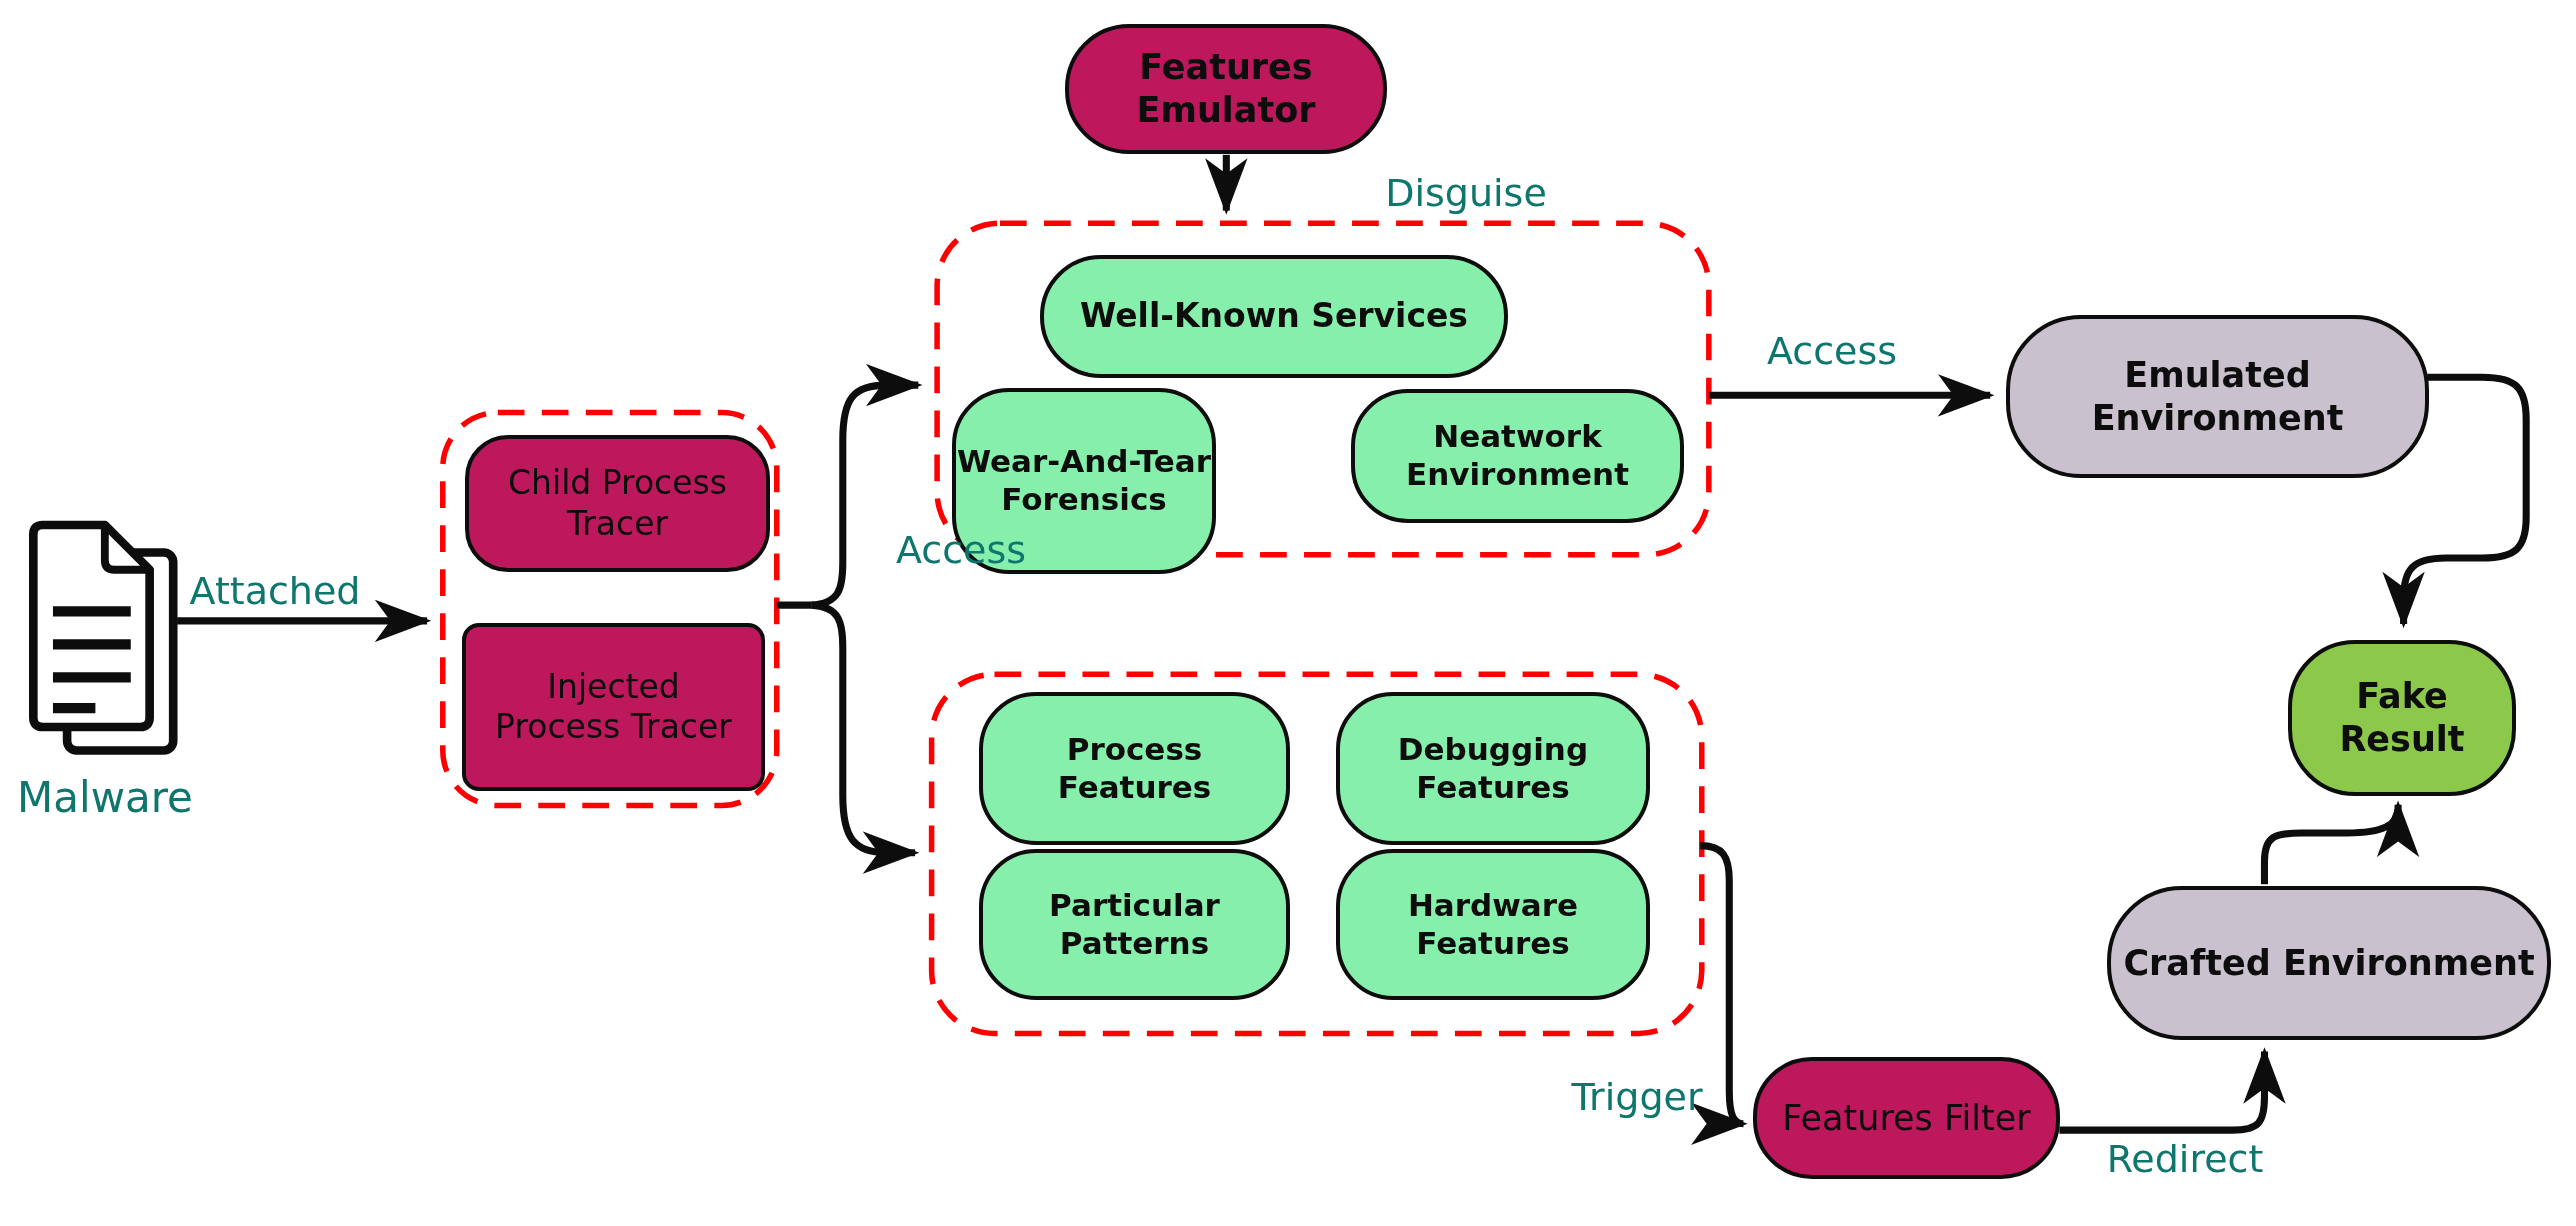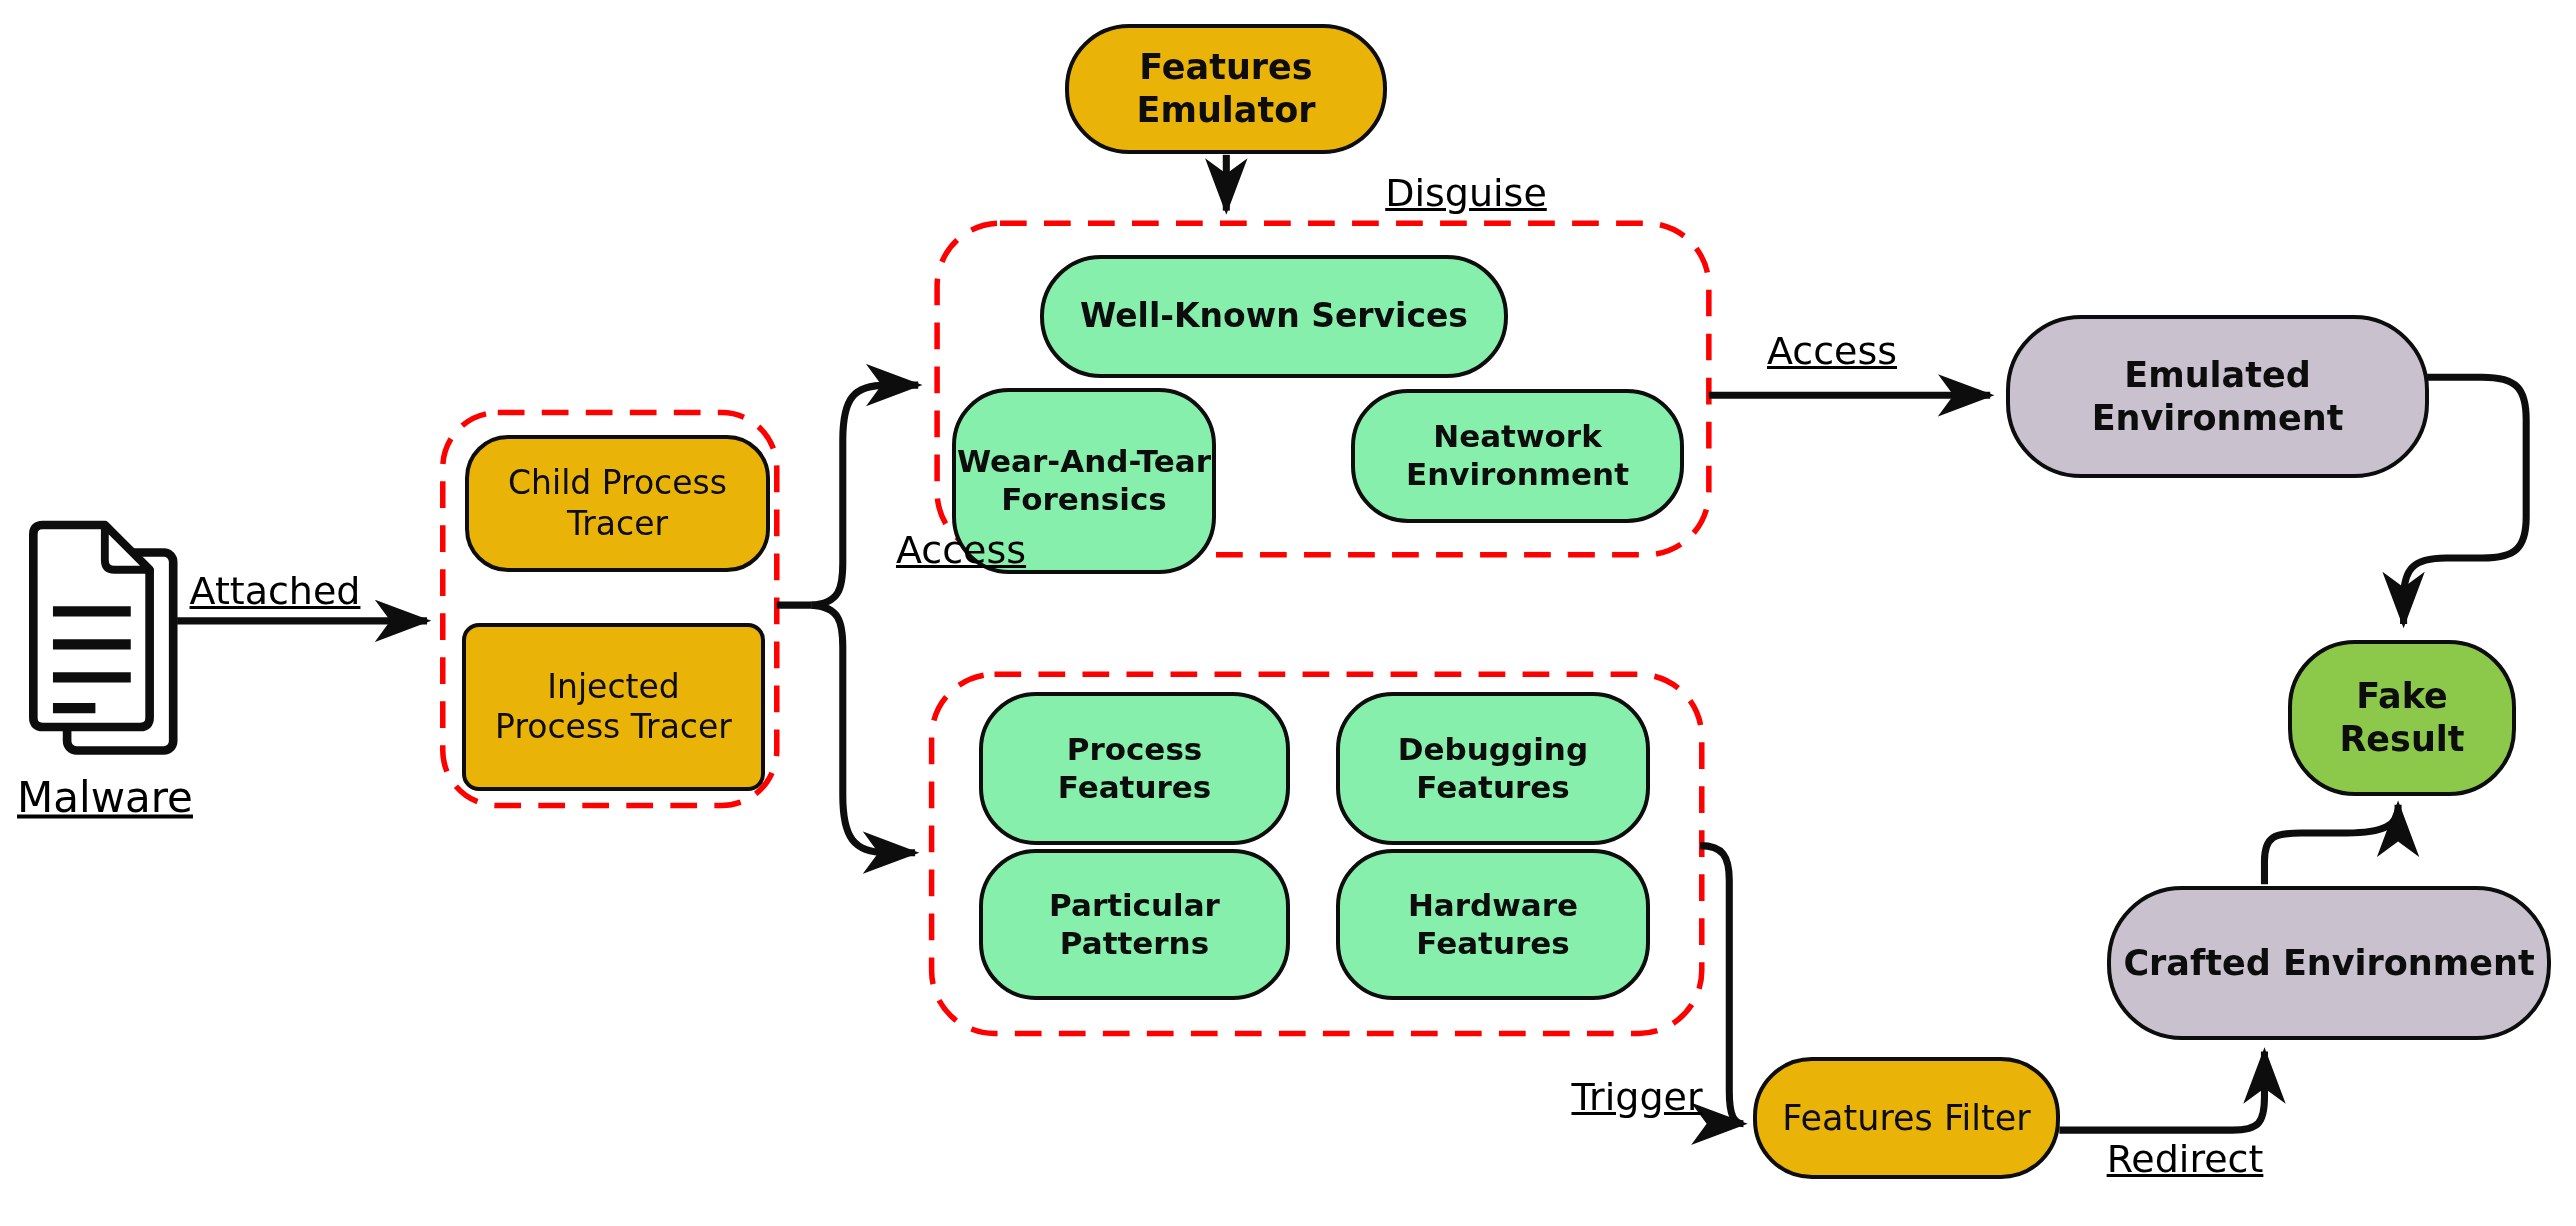--- a/index.html
+++ b/index.html
@@ -15,33 +15,32 @@
   .node{
     position:absolute;
     box-sizing:border-box;
     border:4.7px solid #0d0d0d;
     display:flex;align-items:center;justify-content:center;
     text-align:center;
     white-space:pre-line;
     line-height:1.22;
     z-index:2;
   }
-  .teal{background:#eab308;}
+  .teal{background:#be185d;}
   .purple{background:#86efac;}
   .lavender{background:#C9C1CD;}
   .green{background:#8CC94A;}
   .bold{font-weight:bold;}
   .lbl{
     position:absolute;
     transform:translate(-50%,-50%);
     white-space:nowrap;
     font-size:38px;
-    color:#000000;
+    color:#0f766e;
     z-index:3;
-    text-decoration:underline;
   }
 </style>
 </head>
 <body>
 
 <div class="stage">
 
   <svg width="2576" height="1226" viewBox="0 0 3277 1560">
     <defs>
       <marker id="ah" markerWidth="9" markerHeight="7" refX="7.4" refY="3" orient="auto" markerUnits="strokeWidth">

